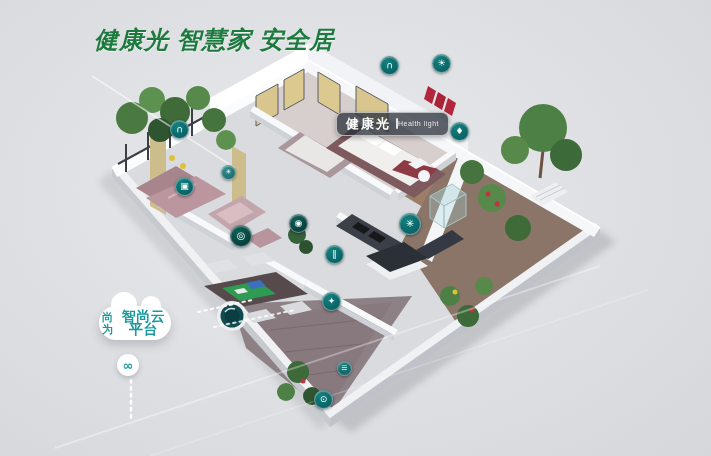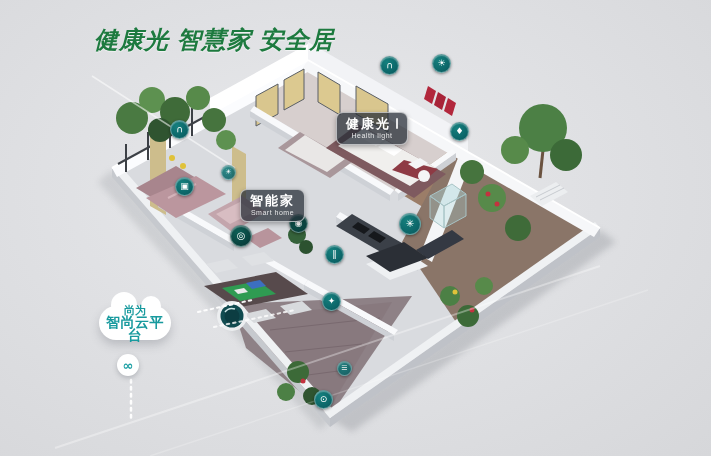--- a/index.html
+++ b/index.html
@@ -12,21 +12,21 @@
   .title{
     position:absolute;left:94px;top:24px;margin:0;
     font-size:24px;font-weight:bold;font-style:italic;
     letter-spacing:1px;color:#1d7a3f;
     text-shadow:0 1px 1px rgba(255,255,255,.6);
     white-space:pre;
   }
   .house-svg{position:absolute;left:0;top:0;}
   
   .chip{
-    position:absolute;display:flex;flex-direction:column;align-items:center;
+    position:absolute;display:flex;flex-direction:row;align-items:center;
     background:rgba(38,44,54,.74);
     border:1px solid rgba(255,255,255,.6);
     border-radius:7px;padding:3px 9px 4px;
     box-shadow:0 2px 5px rgba(0,0,0,.3);
     color:#fff;z-index:6;
   }
   .chip .row{display:flex;align-items:center;gap:5px;}
   .chip .zh{font-size:13px;font-weight:bold;letter-spacing:2px;line-height:15px;}
   .chip .vbar{width:2px;height:11px;background:rgba(255,255,255,.85);border-radius:1px;}
   .chip .en{font-size:7px;color:rgba(255,255,255,.85);letter-spacing:.5px;line-height:9px;}
@@ -41,21 +41,21 @@
     font-family:"DejaVu Sans",sans-serif;
   }
   .ticon.small{width:13px;height:13px;font-size:7px;opacity:.88;}
   .ticon.big{width:20px;height:20px;font-size:10px;}
   .ticon.dark{background:radial-gradient(circle at 35% 30%, #0e5f56 0%, #093f3c 75%, #062d2c 100%);}
   
   .cloud{
     position:absolute;left:99px;top:306px;width:72px;height:34px;
     background:#ffffff;border-radius:18px;z-index:6;
     box-shadow:0 5px 10px rgba(80,85,95,.25);
-    display:flex;flex-direction:column;align-items:center;justify-content:center;
+    display:flex;flex-direction:row;align-items:center;justify-content:center;
   }
   .cloud:before{
     content:"";position:absolute;left:12px;top:-14px;width:26px;height:26px;
     background:#fff;border-radius:50%;
   }
   .cloud:after{
     content:"";position:absolute;right:10px;top:-10px;width:20px;height:20px;
     background:#fff;border-radius:50%;
   }
   .cloud .l1,.cloud .l2{
@@ -294,26 +294,20 @@
       <span>⊙</span>
     </div>
 
   <div class="chip" style="left:336px;top:112px">
     <div class="row">
       <span class="zh">健康光</span>
       <span class="vbar"></span>
     </div>
     <span class="en">Health light</span>
   </div>
-  <div class="chip" style="left:240px;top:189px">
-    <div class="row">
-      <span class="zh">智能家</span>
-    </div>
-    <span class="en">Smart home</span>
-  </div>
 
   <div class="cloud">
     <span class="l1">尚为</span>
     <span class="l2">智尚云平台</span>
   </div>
   <div class="linkdot">
     <span>∞</span>
   </div>
 
 </div>

